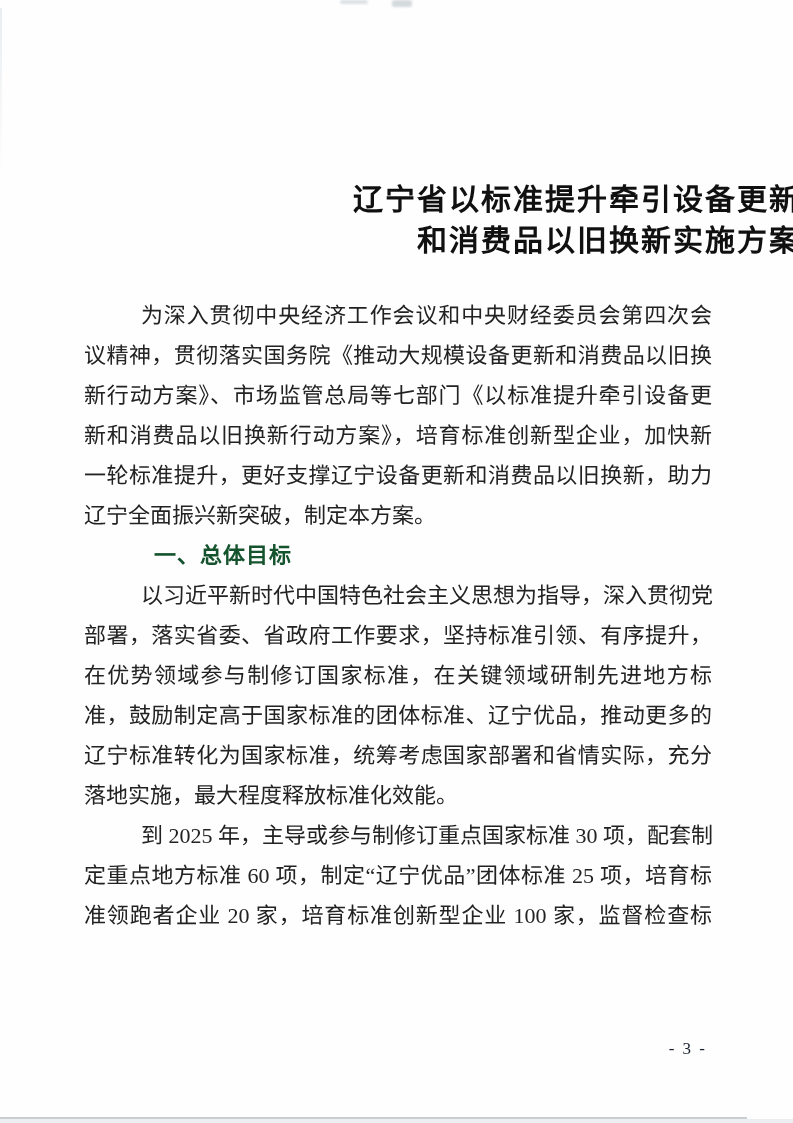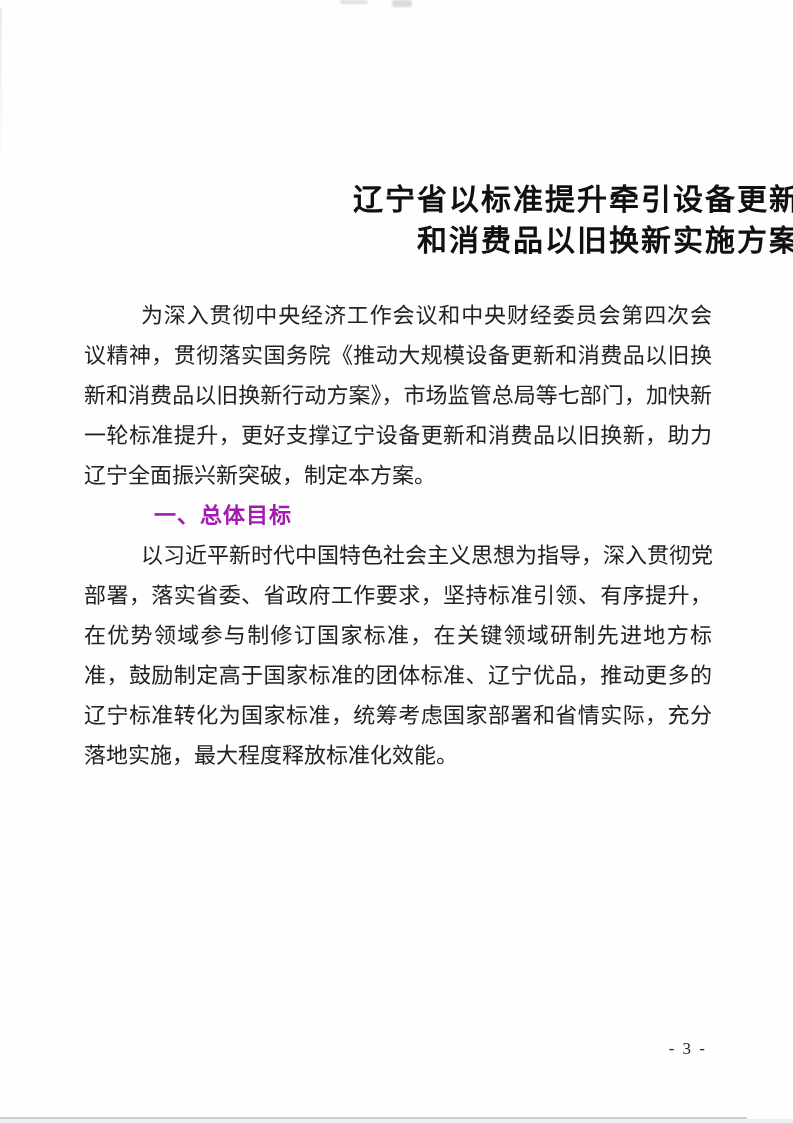--- a/index.html
+++ b/index.html
@@ -71,21 +71,21 @@
   }
   .doc-line.para-end {
     text-align-last: left;
   }
   .doc-line.indent {
     text-indent: 57px;
   }
   .paragraph.heading .doc-line {
     font-family: "Liberation Sans", "DejaVu Sans", sans-serif;
     font-weight: bold;
-    color: #a21caf;
+    color: #14532d;
     text-align-last: left;
     text-indent: 70px;
     letter-spacing: 1px;
   }
 
   
   .page-number {
     position: absolute;
     top: 1037px;
     right: 86px;
@@ -106,35 +106,41 @@
 
   <div class="doc-title">
     <div>辽宁省以标准提升牵引设备更新</div>
     <div>和消费品以旧换新实施方案</div>
   </div>
 
   <div class="doc-body">
       <div class="paragraph body">
         <div class="doc-line indent">为深入贯彻中央经济工作会议和中央财经委员会第四次会</div>
         <div class="doc-line">议精神，贯彻落实国务院《推动大规模设备更新和消费品以旧换</div>
-        <div class="doc-line">新和消费品以旧换新行动方案》，市场监管总局等七部门，加快新</div>
+        <div class="doc-line">新行动方案》、市场监管总局等七部门《以标准提升牵引设备更</div>
+        <div class="doc-line">新和消费品以旧换新行动方案》，培育标准创新型企业，加快新</div>
         <div class="doc-line">一轮标准提升，更好支撑辽宁设备更新和消费品以旧换新，助力</div>
         <div class="doc-line para-end">辽宁全面振兴新突破，制定本方案。</div>
       </div>
       <div class="paragraph heading">
         <div class="doc-line indent para-end">一、总体目标</div>
       </div>
       <div class="paragraph body">
         <div class="doc-line indent">以习近平新时代中国特色社会主义思想为指导，深入贯彻党</div>
         <div class="doc-line">部署，落实省委、省政府工作要求，坚持标准引领、有序提升，</div>
         <div class="doc-line">在优势领域参与制修订国家标准，在关键领域研制先进地方标</div>
         <div class="doc-line">准，鼓励制定高于国家标准的团体标准、辽宁优品，推动更多的</div>
         <div class="doc-line">辽宁标准转化为国家标准，统筹考虑国家部署和省情实际，充分</div>
         <div class="doc-line para-end">落地实施，最大程度释放标准化效能。</div>
       </div>
+      <div class="paragraph body">
+        <div class="doc-line indent">到 2025 年，主导或参与制修订重点国家标准 30 项，配套制</div>
+        <div class="doc-line">定重点地方标准 60 项，制定“辽宁优品”团体标准 25 项，培育标</div>
+        <div class="doc-line">准领跑者企业 20 家，培育标准创新型企业 100 家，监督检查标</div>
+      </div>
     </div>
 
   <div class="page-number">- 3 -</div>
 
   <div class="edge-bottom-line"></div>
   <div class="edge-bottom-strip"></div>
 
 </div>
 
 </body></html>

